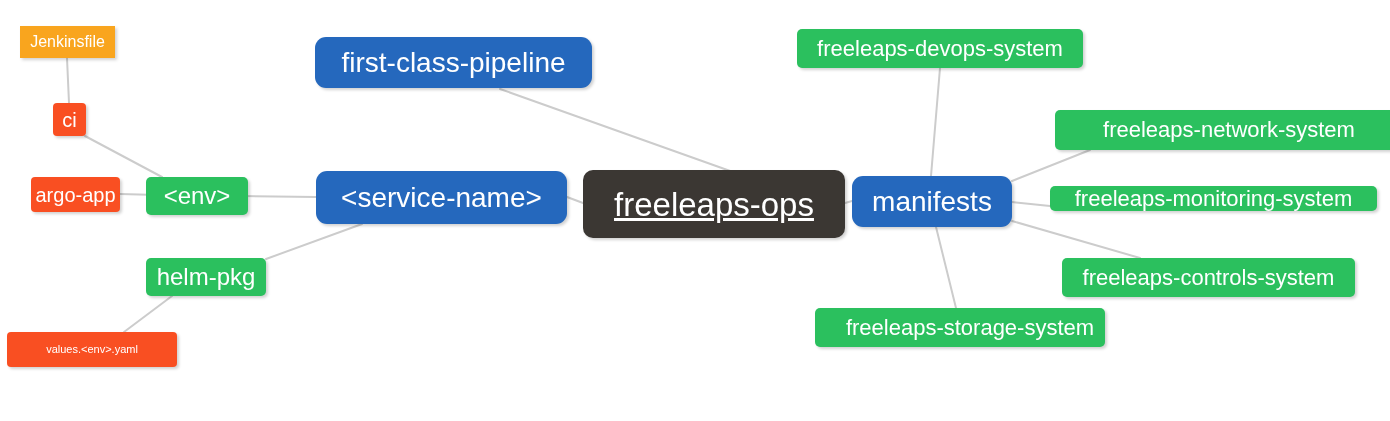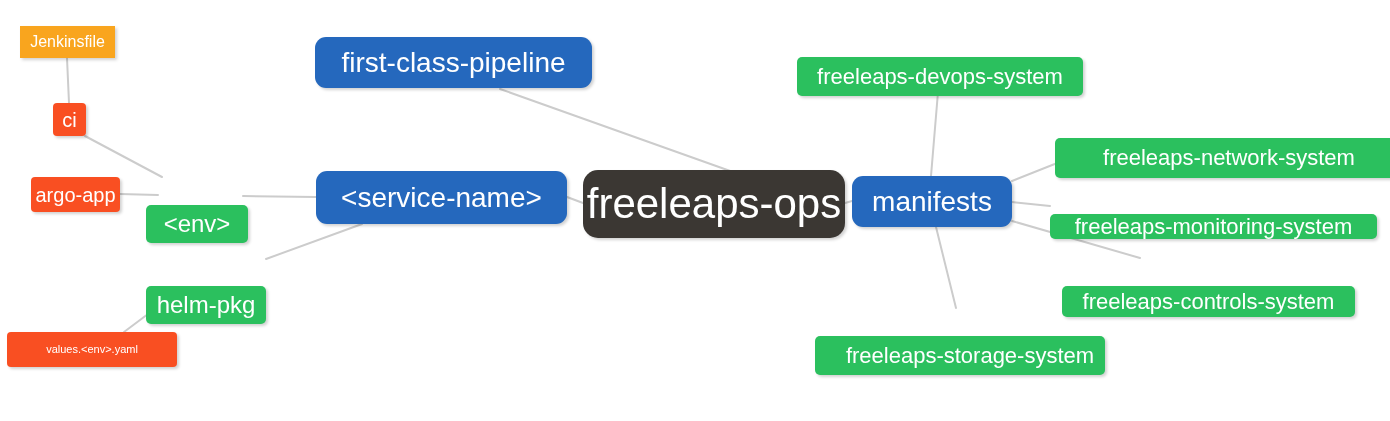--- a/index.html
+++ b/index.html
@@ -33,23 +33,23 @@
     align-items: center;
     justify-content: center;
     color: var(--text_color, #fff);
     white-space: nowrap;
     border-radius: 5px;
     box-shadow: 2px 2px 3px rgba(0,0,0,0.18);
     line-height: 1;
     cursor: pointer;
     user-select: none;
   }
-  .node.root   { background: var(--root_bg, #3b3733); font-size: 42px; border-radius: 15px; }
+  .node.root   { background: var(--root_bg, #3b3733); font-size: 33px; border-radius: 10px; text-decoration: underline; }
   .node.branch { background: var(--branch_bg, #2568bd); font-size: 28px; border-radius: 11px; }
-  .node.green  { background: var(--leaf_green_bg, #2bc05e); font-size: 22px; margin-top: 28px; }
+  .node.green  { background: var(--leaf_green_bg, #2bc05e); font-size: 22px; }
   .node.green.big { font-size: 24px; }
   .node.red    { background: var(--leaf_red_bg, #f94f22); font-size: 11px; border-radius: 4px; }
   .node.amber  { background: var(--leaf_amber_bg, #f9a51e); font-size: 16px; border-radius: 0; }
   .node.red.sm { font-size: 20px; }
 </style>
 </head>
 <body>
 
 <div class="canvas">
 
@@ -89,17 +89,17 @@
   <div class="node root" style="left:583px; top:170px; width:262px; height:68px;">freeleaps-ops</div>
 
   <div class="node branch" style="left:852px; top:176px; width:160px; height:51px;">manifests</div>
 
   <div class="node green" style="left:797px;  top:29px;  width:286px; height:39px;">freeleaps-devops-system</div>
 
   <div class="node green" style="left:1055px; top:110px; width:348px; height:40px;">freeleaps-network-system</div>
 
   <div class="node green" style="left:1050px; top:186px; width:327px; height:25px;">freeleaps-monitoring-system</div>
 
-  <div class="node green" style="left:1062px; top:258px; width:293px; height:31px;">freeleaps-controls-system</div>
+  <div class="node green" style="left:1062px; top:258px; width:293px; height:39px;">freeleaps-controls-system</div>
 
   <div class="node green" style="left:815px;  top:308px; width:290px; height:39px;padding-left:20px;">freeleaps-storage-system</div>
 
 </div>
 
 </body></html>

